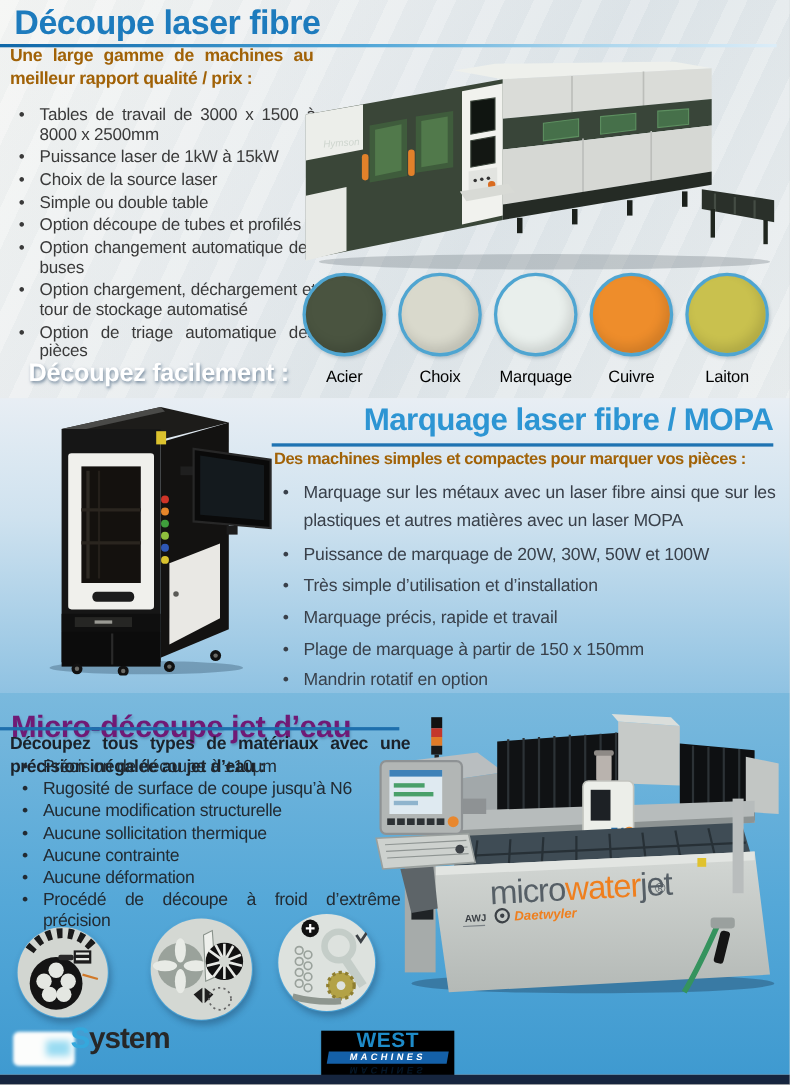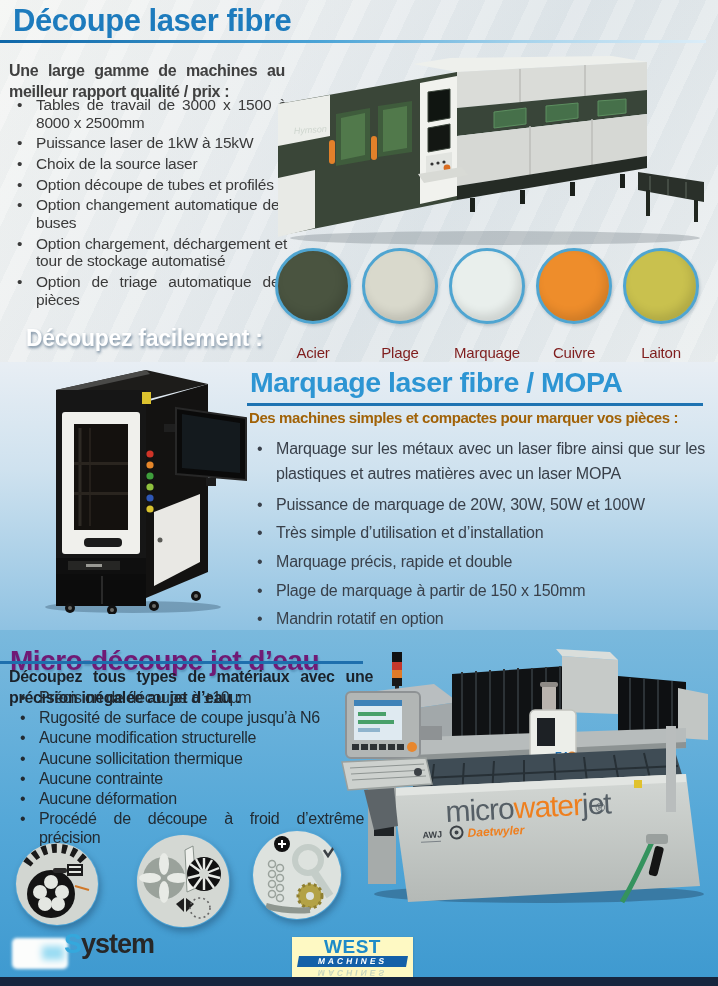--- a/index.html
+++ b/index.html
@@ -17,41 +17,41 @@
     background:linear-gradient(#e8eef4 0%,#cfe2ef 40%,#8fc2e2 100%);}
   .sec3{position:absolute;left:0;top:630px;width:718px;height:347px;
     background:linear-gradient(#7ab9dd 0%,#55a8d8 55%,#3f9ad0 100%);}
   .bottom-bar{position:absolute;left:0;top:977px;width:718px;height:9px;background:#16253e;}
   .right-strip{position:absolute;right:0;top:0;width:15px;height:977px;
     background:linear-gradient(to right,#e6e7e5,#f7f7f5);border-left:1px solid #cdd2d4;}
   
   .h1{position:absolute;left:13px;top:3px;font-size:31px;font-weight:bold;letter-spacing:-.5px;}
   .hr1{position:absolute;left:0;top:40px;width:706px;height:3px;
     background:linear-gradient(to right,#0f67a8 0%,#4aa3d6 45%,#a8d4ec 75%,#dcedf8 100%);}
-  .h2{position:absolute;left:250px;top:366px;width:453px;text-align:left;
+  .h2{position:absolute;left:250px;top:366px;width:453px;text-align:right;
     font-size:28.5px;font-weight:bold;letter-spacing:-.5px;}
   .hr2{position:absolute;left:247px;top:403px;width:456px;height:3px;background:#1f73b2;}
   .h3{position:absolute;left:10px;top:621px;font-size:28px;font-weight:bold;letter-spacing:-.5px;
     text-shadow:1px 2px 2px rgba(10,50,90,.25);}
   .hr3{position:absolute;left:0;top:661px;width:363px;height:3px;background:#1e6fad;}
   
-  .intro1{position:absolute;left:9px;top:61px;width:276px;font-size:16px;font-weight:bold;
-    color:#404040;line-height:1.3;text-align:justify;letter-spacing:-.3px;}
+  .intro1{position:absolute;left:9px;top:41px;width:276px;font-size:16px;font-weight:bold;
+    color:#a16207;line-height:1.3;text-align:justify;letter-spacing:-.3px;}
   .list{list-style:none;margin:0;padding:0;position:absolute;}
   .list li{position:relative;padding-left:27px;color:#3a3a3a;text-align:justify;}
   .list li:before{content:"•";position:absolute;left:8px;}
   .list1{left:9px;top:96px;width:278px;}
   .list1 li{font-size:15.5px;line-height:1.14;margin-bottom:3px;letter-spacing:-.2px;}
   .cut-label{position:absolute;left:26px;top:325px;font-size:23px;font-weight:bold;color:#fff;
     text-shadow:1px 2px 3px rgba(25,60,95,.55);letter-spacing:-.3px;}
   .materials{position:absolute;left:272px;top:248px;width:430px;display:flex;justify-content:space-between;}
   .mat{width:82px;text-align:center;}
   .mat-circle{width:70px;height:70px;border-radius:50%;border:3px solid #4fa5d1;margin:0 auto;
     box-shadow:inset -4px -6px 10px rgba(0,0,0,.12),1px 2px 3px rgba(60,90,110,.25);}
-  .mat-label{margin-top:20px;font-size:15px;color:#7f1d1d;letter-spacing:-.2px;}
+  .mat-label{margin-top:10px;font-size:15px;color:#000000;letter-spacing:-.2px;}
   .intro2{position:absolute;left:249px;top:409px;font-size:15px;font-weight:bold;color:#a16207;
     letter-spacing:-.4px;white-space:nowrap;}
   .list2{left:249px;top:437px;width:456px;}
   .list2 li{font-size:16px;line-height:1.42;margin-bottom:6px;letter-spacing:-.2px;color:#39404a;}
   .list2 li:first-child{line-height:1.55;margin-bottom:7px;}
   .intro3{position:absolute;left:9px;top:667px;width:364px;font-size:16px;font-weight:bold;
     color:#1b222a;line-height:1.3;text-align:justify;letter-spacing:-.3px;}
   .list3{left:12px;top:689px;width:352px;}
   .list3 li{font-size:16px;line-height:1.14;margin-bottom:2px;letter-spacing:-.3px;color:#222b33;}
   
@@ -65,21 +65,21 @@
   
   .system-logo{position:absolute;left:12px;top:929px;height:50px;}
   .sys-blob{position:absolute;left:0;top:9px;width:56px;height:31px;background:#fcfdfc;
     border-radius:5px;filter:blur(1.5px);}
   .sys-blob:after{content:"";position:absolute;left:30px;top:8px;width:22px;height:14px;
     background:#7fd2ef;filter:blur(3px);opacity:.8;}
   .sys-text{position:absolute;left:52px;top:0;font-size:27px;font-weight:600;
     letter-spacing:-1px;white-space:nowrap;}
   .sys-s{color:#35a8dc;}
   .sys-rest{color:#272727;}
-  .west-box{position:absolute;left:292px;top:937px;width:121px;height:40px;background:#fef9c3;
+  .west-box{position:absolute;left:292px;top:937px;width:121px;height:40px;background:#000000;
     padding-top:1px;box-shadow:0 1px 2px rgba(20,50,80,.3);}
   .west-word{text-align:center;font-size:19px;font-weight:800;letter-spacing:.5px;line-height:18px;}
   .west-banner{margin:0 6px;background:#1460a8;color:#fff;font-size:8.5px;font-weight:bold;
     letter-spacing:3px;text-align:center;line-height:11px;transform:skewX(-10deg);}
   .west-reflect{margin:1px 6px 0;color:rgba(20,96,168,.4);font-size:8.5px;font-weight:bold;
     letter-spacing:3px;text-align:center;line-height:10px;transform:scaleY(-1) skewX(10deg);opacity:.6;}
 </style>
 </head>
 <body>
 
@@ -91,20 +91,21 @@
 
   <div class="h1" style="color: rgb(29, 123, 189);">Découpe laser fibre</div>
   <div class="hr1"></div>
 
   <div class="intro1">Une large gamme de machines au meilleur rapport qualité / prix :</div>
 
   <ul class="list list1">
     <li>Tables de travail de 3000 x 1500 à 8000 x 2500mm</li>
     <li>Puissance laser de 1kW à 15kW</li>
     <li>Choix de la source laser</li>
+    <li>Simple ou double table</li>
     <li>Option découpe de tubes et profilés</li>
     <li>Option changement automatique des buses</li>
     <li>Option chargement, déchargement et tour de stockage automatisé</li>
     <li>Option de triage automatique des pièces</li>
   </ul>
 
   <svg class="machine1" viewBox="0 0 434 192">
     <ellipse cx="225" cy="182" rx="205" ry="7" fill="rgba(90,100,108,.28)"></ellipse>
 
     <polygon points="143,8 187,16 377,6 342,0 180,2" fill="#eef0ec"></polygon>
@@ -156,21 +157,21 @@
 
   <div class="cut-label">Découpez facilement :</div>
 
   <div class="materials">
     <div class="mat">
       <div class="mat-circle" style="background-color: rgb(74, 84, 64);"></div>
       <div class="mat-label">Acier</div>
     </div>
     <div class="mat">
       <div class="mat-circle" style="background-color: rgb(217, 217, 204);"></div>
-      <div class="mat-label">Plage</div>
+      <div class="mat-label">Choix</div>
     </div>
     <div class="mat">
       <div class="mat-circle" style="background-color: rgb(233, 239, 236);"></div>
       <div class="mat-label">Marquage</div>
     </div>
     <div class="mat">
       <div class="mat-circle" style="background-color: rgb(238, 141, 43);"></div>
       <div class="mat-label">Cuivre</div>
     </div>
     <div class="mat">
@@ -180,21 +181,21 @@
   </div>
 
   <div class="h2" style="color: rgb(45, 149, 211);">Marquage laser fibre / MOPA</div>
   <div class="hr2"></div>
   <div class="intro2">Des machines simples et compactes pour marquer vos pièces :</div>
 
   <ul class="list list2">
     <li>Marquage sur les métaux avec un laser fibre ainsi que sur les plastiques et autres matières avec un laser MOPA</li>
     <li>Puissance de marquage de 20W, 30W, 50W et 100W</li>
     <li>Très simple d’utilisation et d’installation</li>
-    <li>Marquage précis, rapide et double</li>
+    <li>Marquage précis, rapide et travail</li>
     <li>Plage de marquage à partir de 150 x 150mm</li>
     <li>Mandrin rotatif en option</li>
   </ul>
 
   <svg class="machine2" viewBox="0 0 222 252">
     <ellipse cx="105" cy="245" rx="88" ry="6" fill="rgba(30,55,80,.3)"></ellipse>
 
     <polygon points="28,28 118,8 180,22 86,46" fill="#1d1c1a"></polygon>
     <polygon points="28,28 118,8 122,12 32,32" fill="#4a4a48"></polygon>
 

